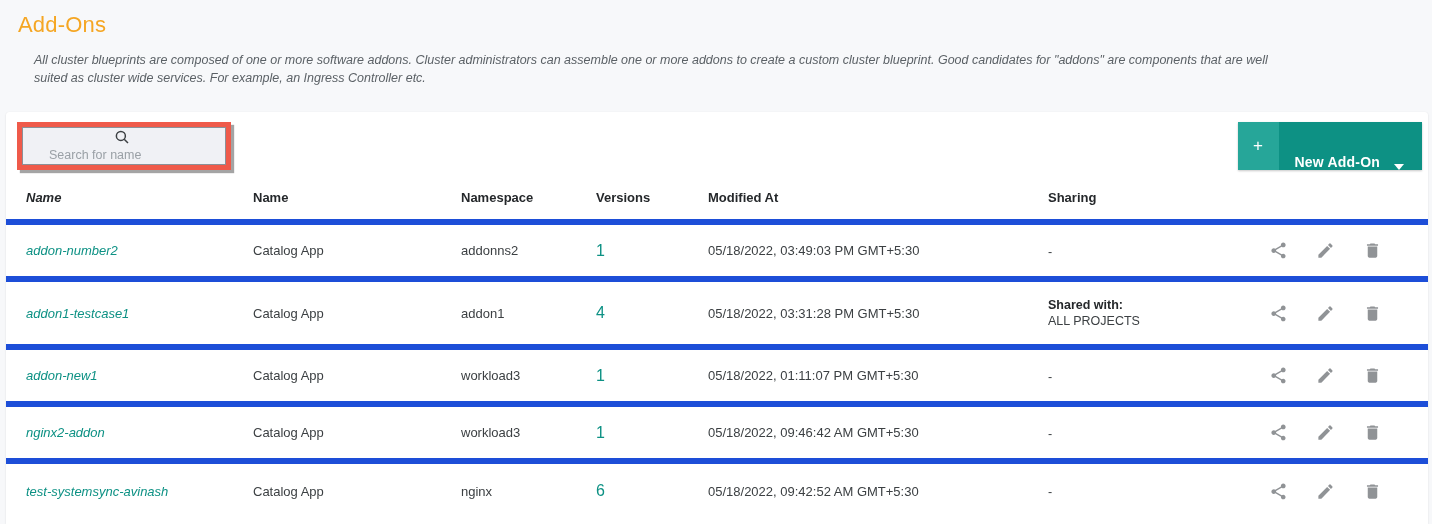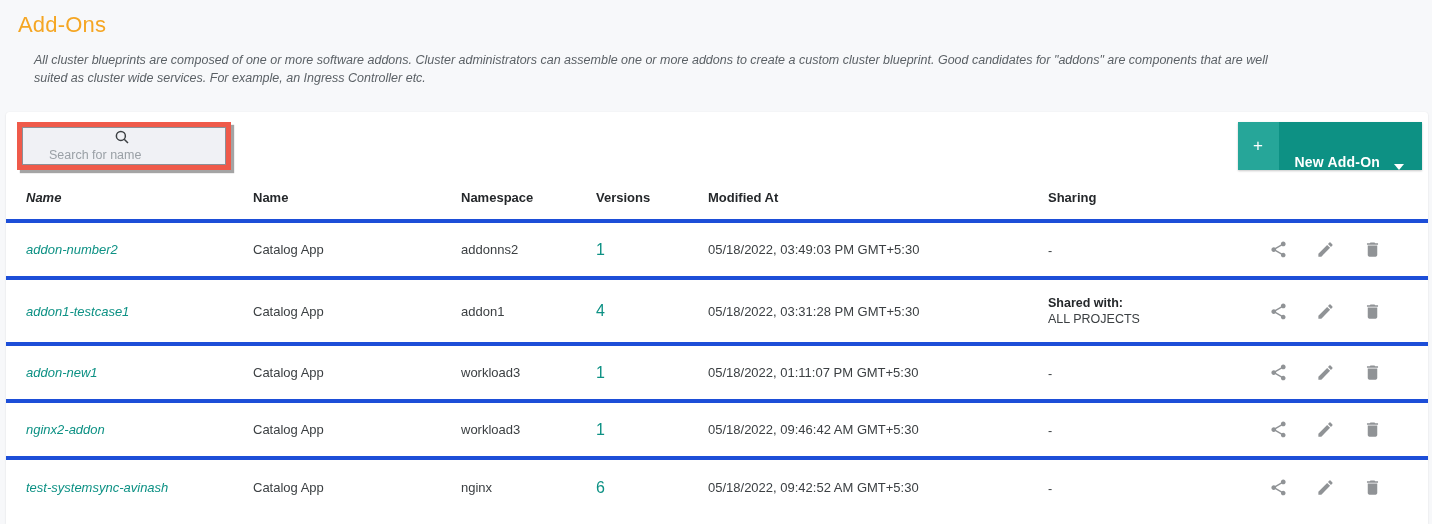--- a/index.html
+++ b/index.html
@@ -117,21 +117,21 @@
     font-size: 13px;
     font-weight: 700;
     color: #25282b;
     padding: 10px 0 14px 0;
     background: #fff;
   }
   tbody td {
     font-size: 13px;
     color: #3c4043;
     padding: 16px 0;
-    border-top: 4px solid #1d4ed8;
+    border-top: 6px solid #1d4ed8;
     vertical-align: middle;
     height: 57px;
   }
   .col-name     { width: 247px; padding-left: 20px !important; font-style: italic; }
   .col-type     { width: 208px; }
   .col-ns       { width: 135px; }
   .col-ver      { width: 112px; }
   .col-mod      { width: 340px; }
   .col-share    { width: 215px; }
   .col-actions  { width: 165px; }

